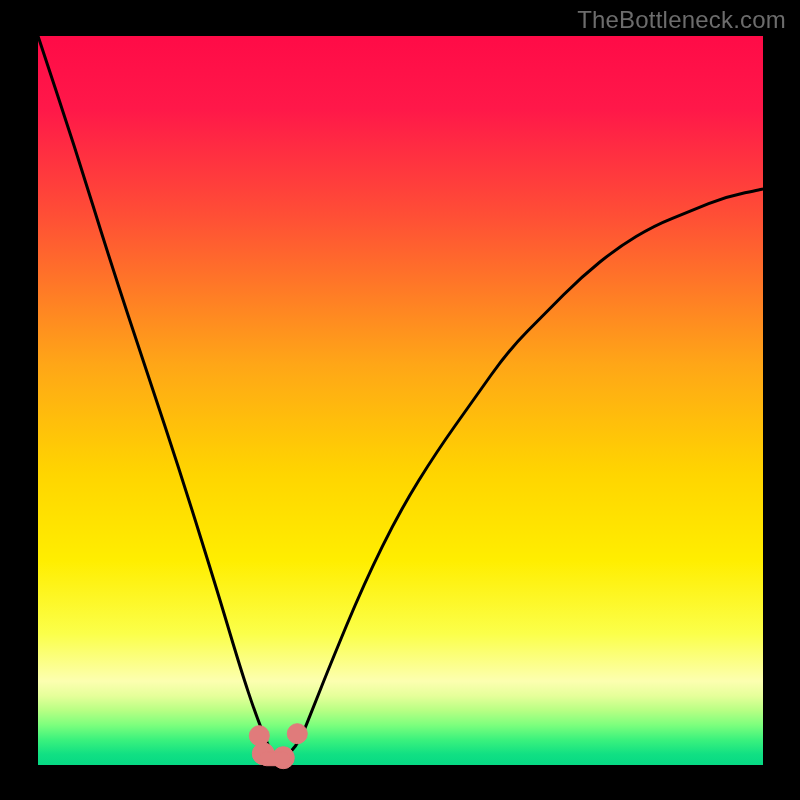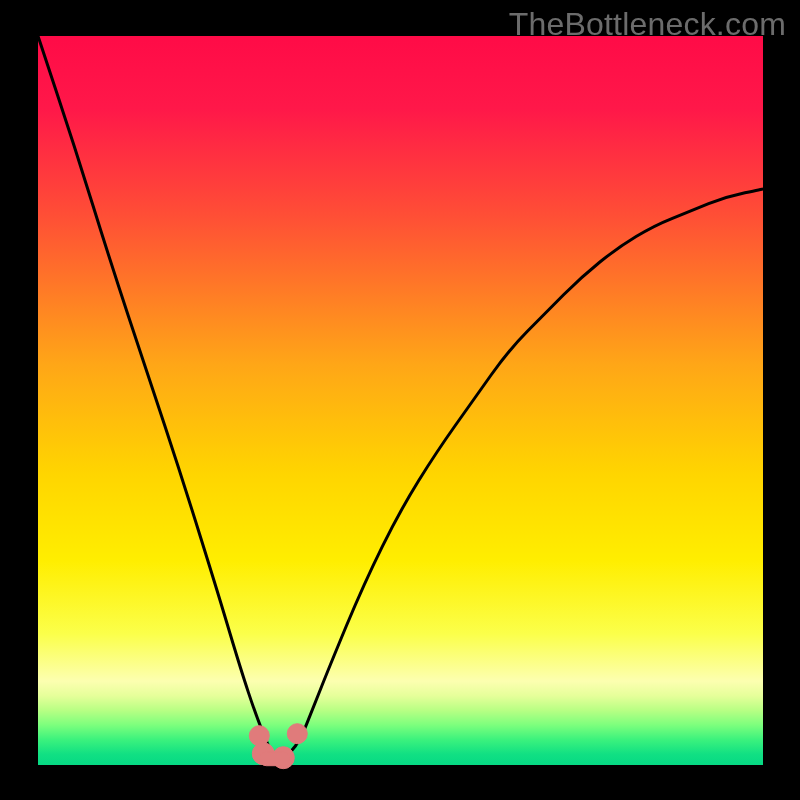--- a/index.html
+++ b/index.html
@@ -14,21 +14,21 @@
     position: relative;
     width: 800px;
     height: 800px;
     background: #000;
   }
   .watermark {
     position: absolute;
     top: 6px;
     right: 14px;
     font-family: Arial, Helvetica, sans-serif;
-    font-size: 32px;
+    font-size: 24px;
     font-weight: 500;
     letter-spacing: 0.2px;
     color: #6c6c6c;
     user-select: none;
   }
   svg {
     display: block;
   }
   .curve {
     fill: none;

